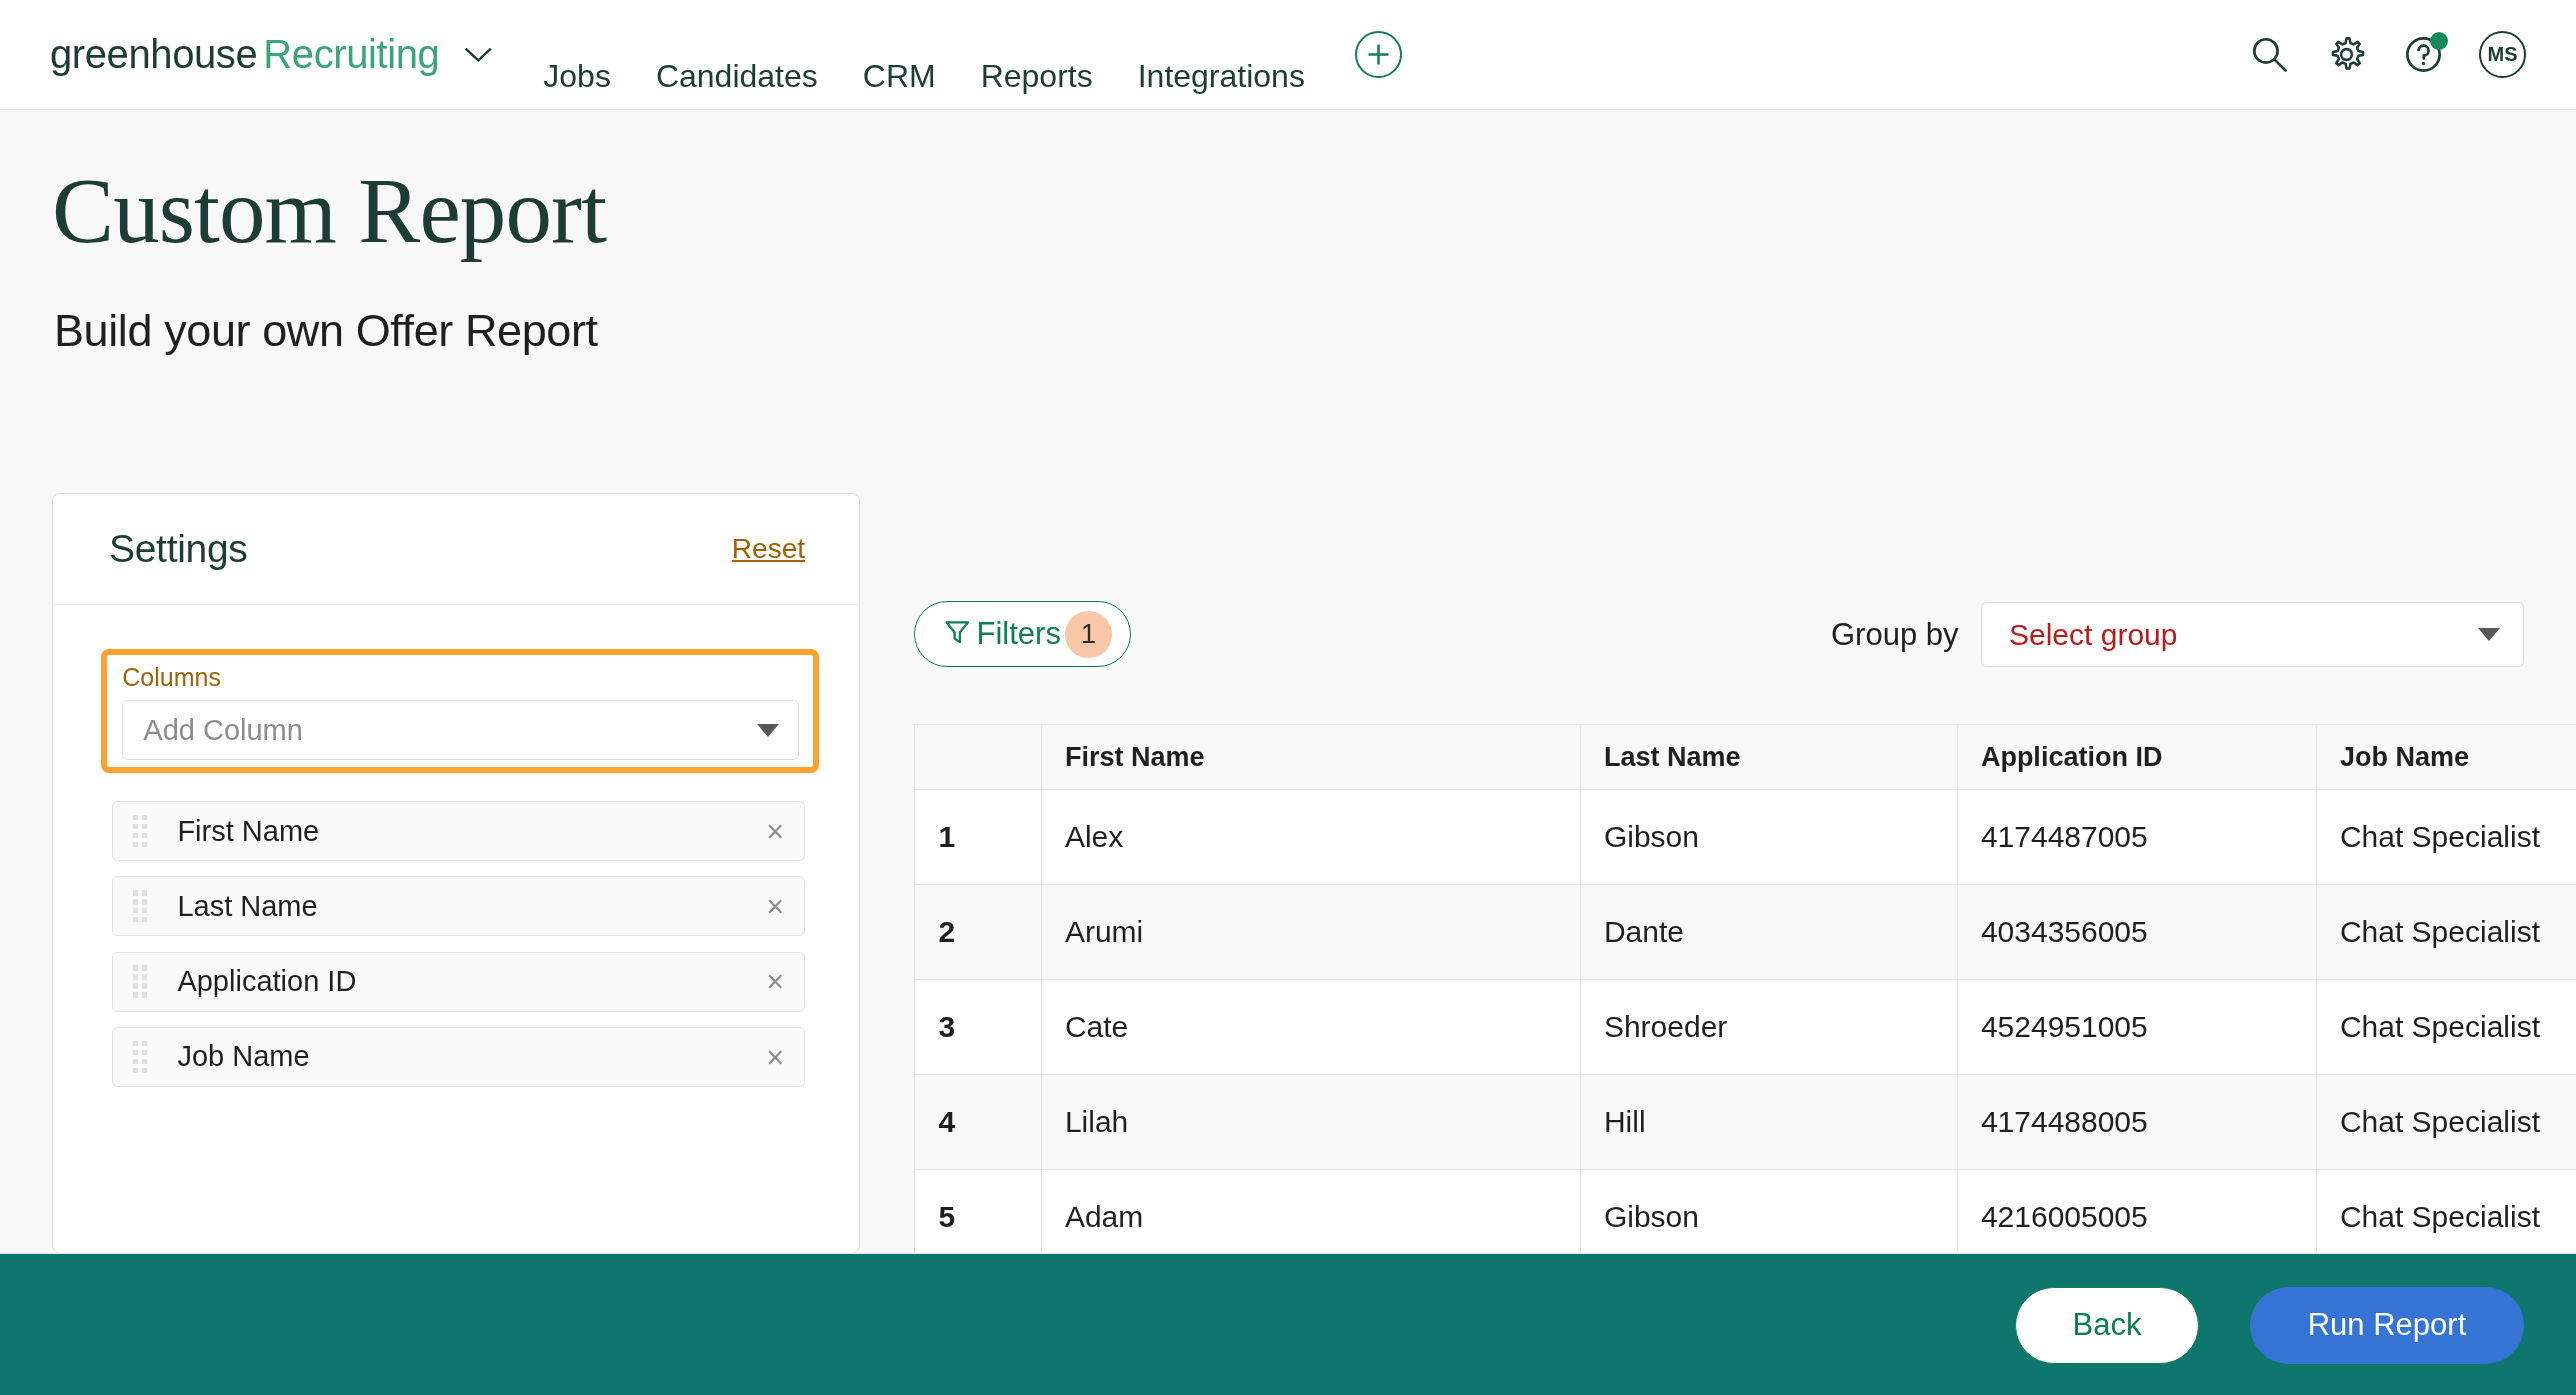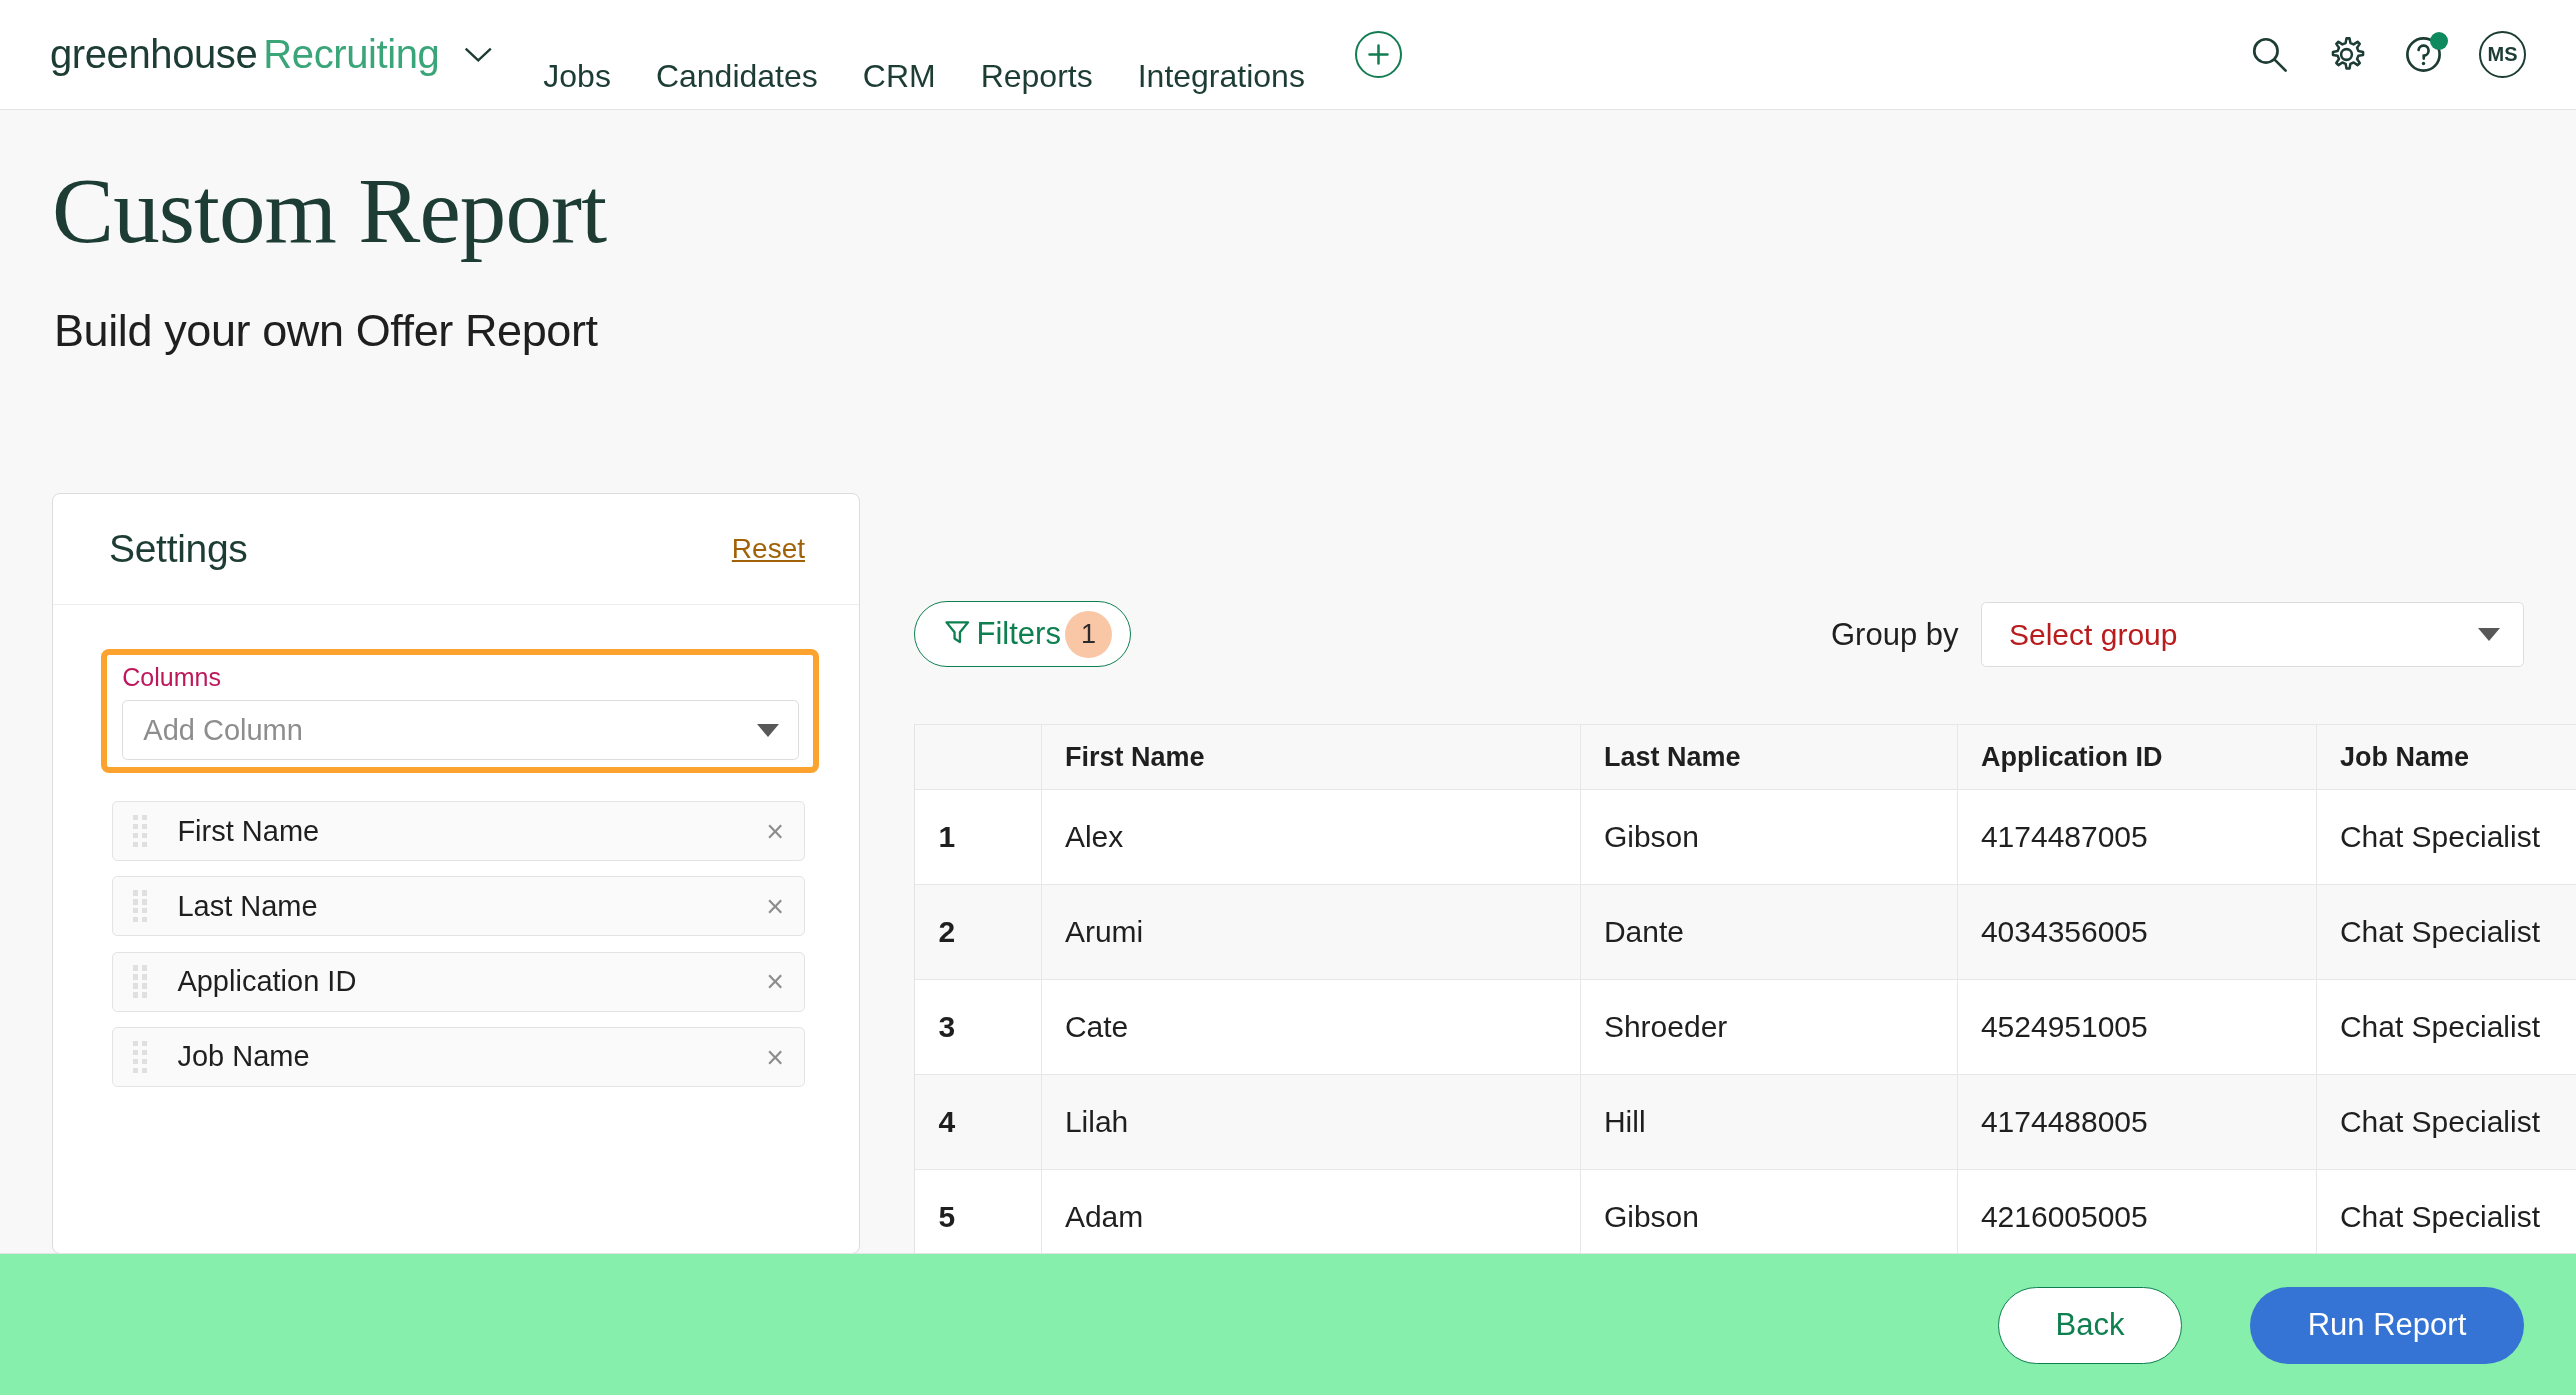--- a/index.html
+++ b/index.html
@@ -169,21 +169,21 @@
     top: 155px;
     width: 718px;
     height: 124px;
     border: 6.3px solid #fca22e;
     border-radius: 8px;
     background: #ffffff;
     padding: 8px 14.4px 0 15.3px;
   }
   .columns-label {
     font-size: 25px;
-    color: #be185d;
+    color: #a16207;
     margin-bottom: 8px;
   }
   .select-box {
     height: 60px;
     border: 0.9px solid #dcdcdc;
     border-radius: 5.4px;
     background: #fff;
     display: flex;
     align-items: center;
     justify-content: space-between;
@@ -357,27 +357,27 @@
     padding: 0;
   }
 
   
   .bottom-bar {
     position: absolute;
     left: 0;
     top: 1253px;
     width: 2576px;
     height: 143px;
-    background: #86efac;
+    background: #0f766e;
     border-top: 0.9px solid #e3e3e3;
     display: flex;
     align-items: center;
     justify-content: flex-end;
     padding-right: 52px;
-    gap: 68px;
+    gap: 51px;
     padding-left: 28px;
   }
   .btn-back {
     width: 184px;
     height: 77px;
     border: 1.8px solid #0e8050;
     border-radius: 39px;
     background: #ffffff;
     color: #0e8050;
     font-size: 31px;

